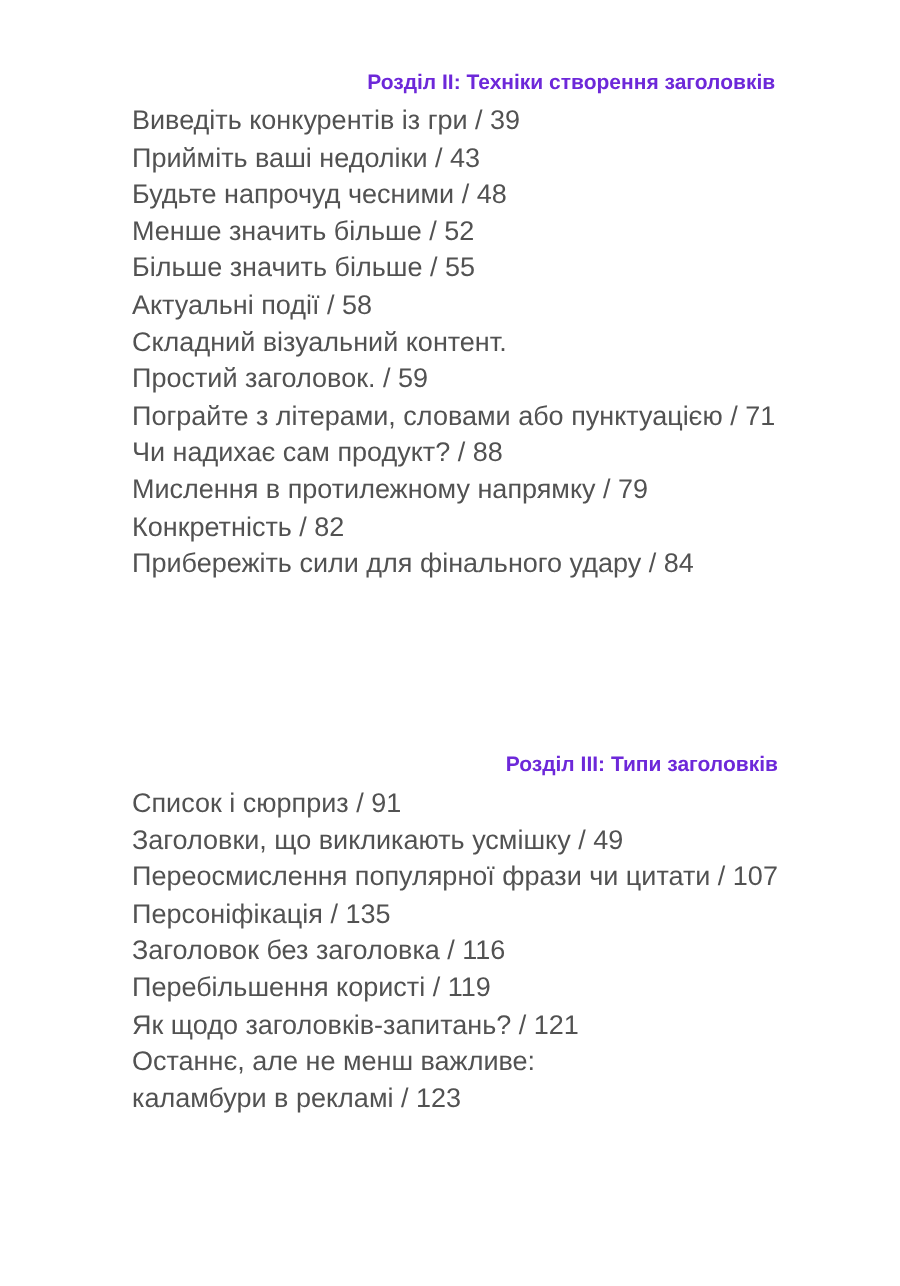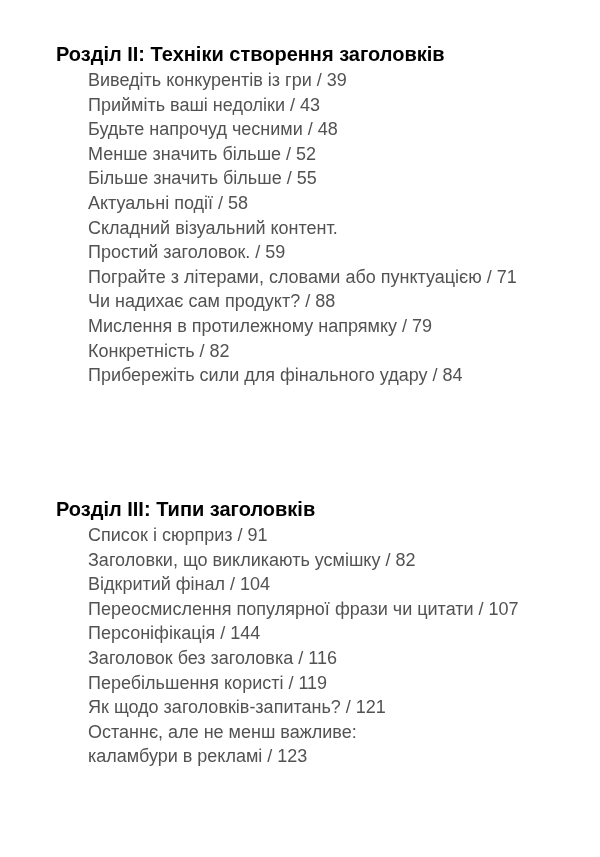--- a/index.html
+++ b/index.html
@@ -1,19 +1,19 @@
 <!DOCTYPE html>
 <html><head>
   <meta charset="utf-8">
   <style>
     html, body { margin:0; padding:0; }
     body { width:600px; height:857px; background:#ffffff; position:relative; overflow:hidden;
       font-family:"Liberation Sans", sans-serif; }
     .section { position:absolute; left:56px; }
-    .sec-title { font-size:20px; font-weight:bold; color:#000000; line-height:28px; margin:0; white-space:nowrap; }
+    .sec-title { font-size:14px; font-weight:bold; color:#6d28d9; line-height:28px; margin:0; white-space:nowrap;text-align:right; }
     .items { list-style:none; margin:0; padding:0 0 0 32px; }
     .item { font-size:18px; color:#525252; line-height:24.6px; white-space:nowrap; }
   </style>
 </head>
 <body>
 
 <div class="section" style="top:40px;">
   <h2 class="sec-title">Розділ ІІ: Техніки створення заголовків</h2>
   <ul class="items">
     <li class="item">Виведіть конкурентів із гри / 39</li>
@@ -29,23 +29,22 @@
     <li class="item">Мислення в протилежному напрямку / 79</li>
     <li class="item">Конкретність / 82</li>
     <li class="item">Прибережіть сили для фінального удару / 84</li>
   </ul>
 </div>
 
 <div class="section" style="top:495px;">
   <h2 class="sec-title">Розділ ІІІ: Типи заголовків</h2>
   <ul class="items">
     <li class="item">Список і сюрприз / 91</li>
-    <li class="item">Заголовки, що викликають усмішку / 82</li>
-    <li class="item">Відкритий фінал / 104</li>
+    <li class="item">Заголовки, що викликають усмішку / 49</li>
     <li class="item">Переосмислення популярної фрази чи цитати / 107</li>
-    <li class="item">Персоніфікація / 144</li>
+    <li class="item">Персоніфікація / 135</li>
     <li class="item">Заголовок без заголовка / 116</li>
     <li class="item">Перебільшення користі / 119</li>
     <li class="item">Як щодо заголовків-запитань? / 121</li>
     <li class="item">Останнє, але не менш важливе:</li>
     <li class="item">каламбури в рекламі / 123</li>
   </ul>
 </div>
 
 </body></html>

